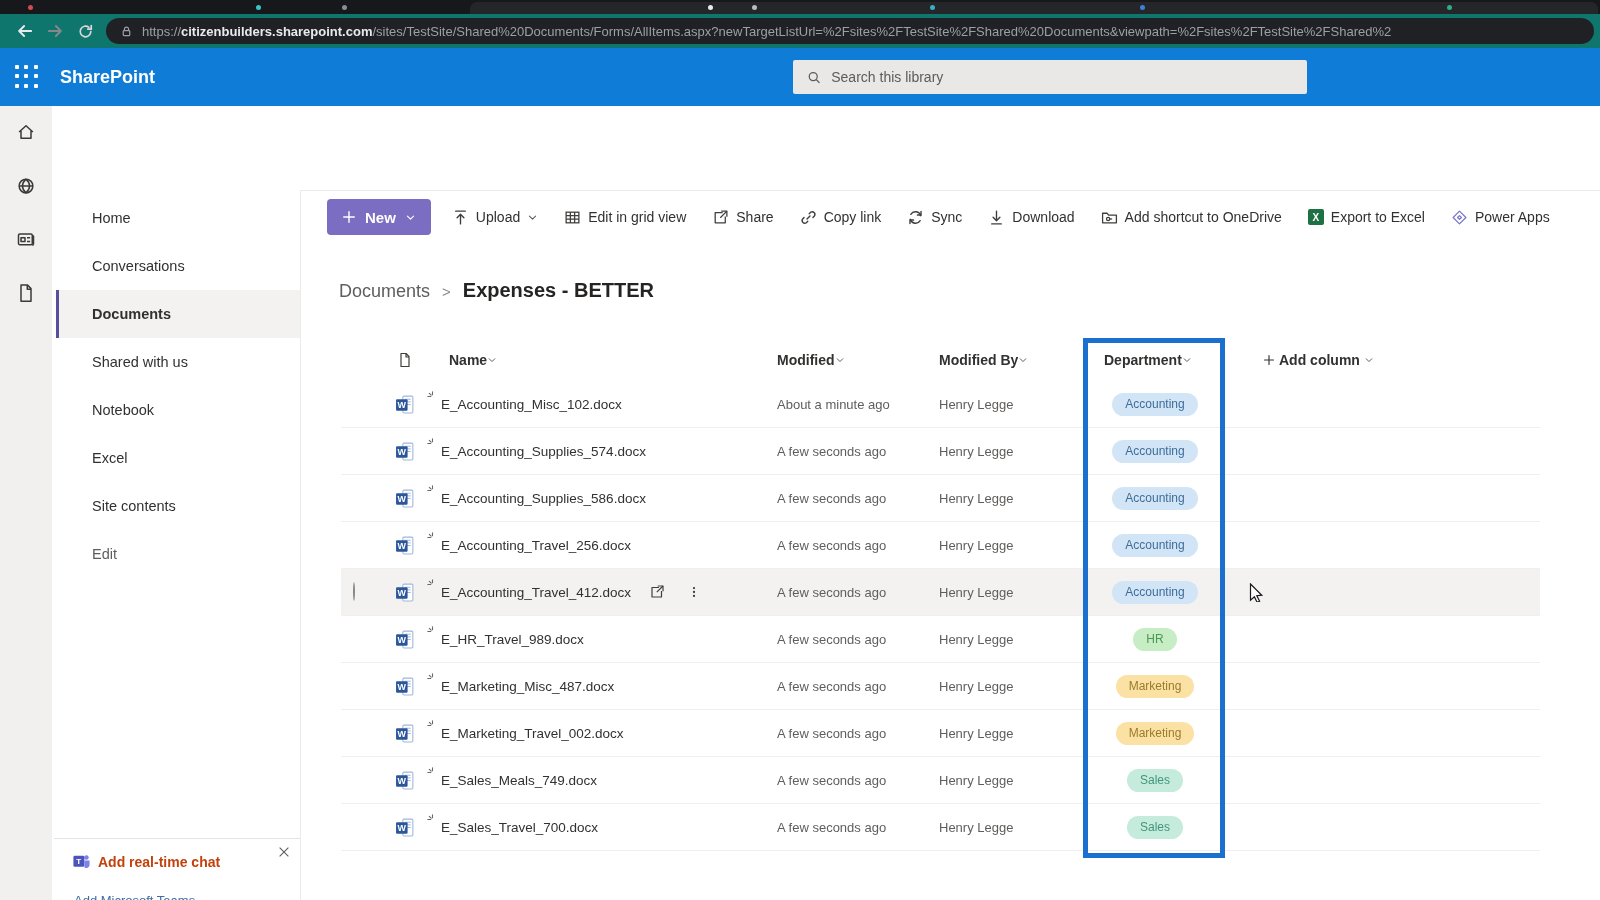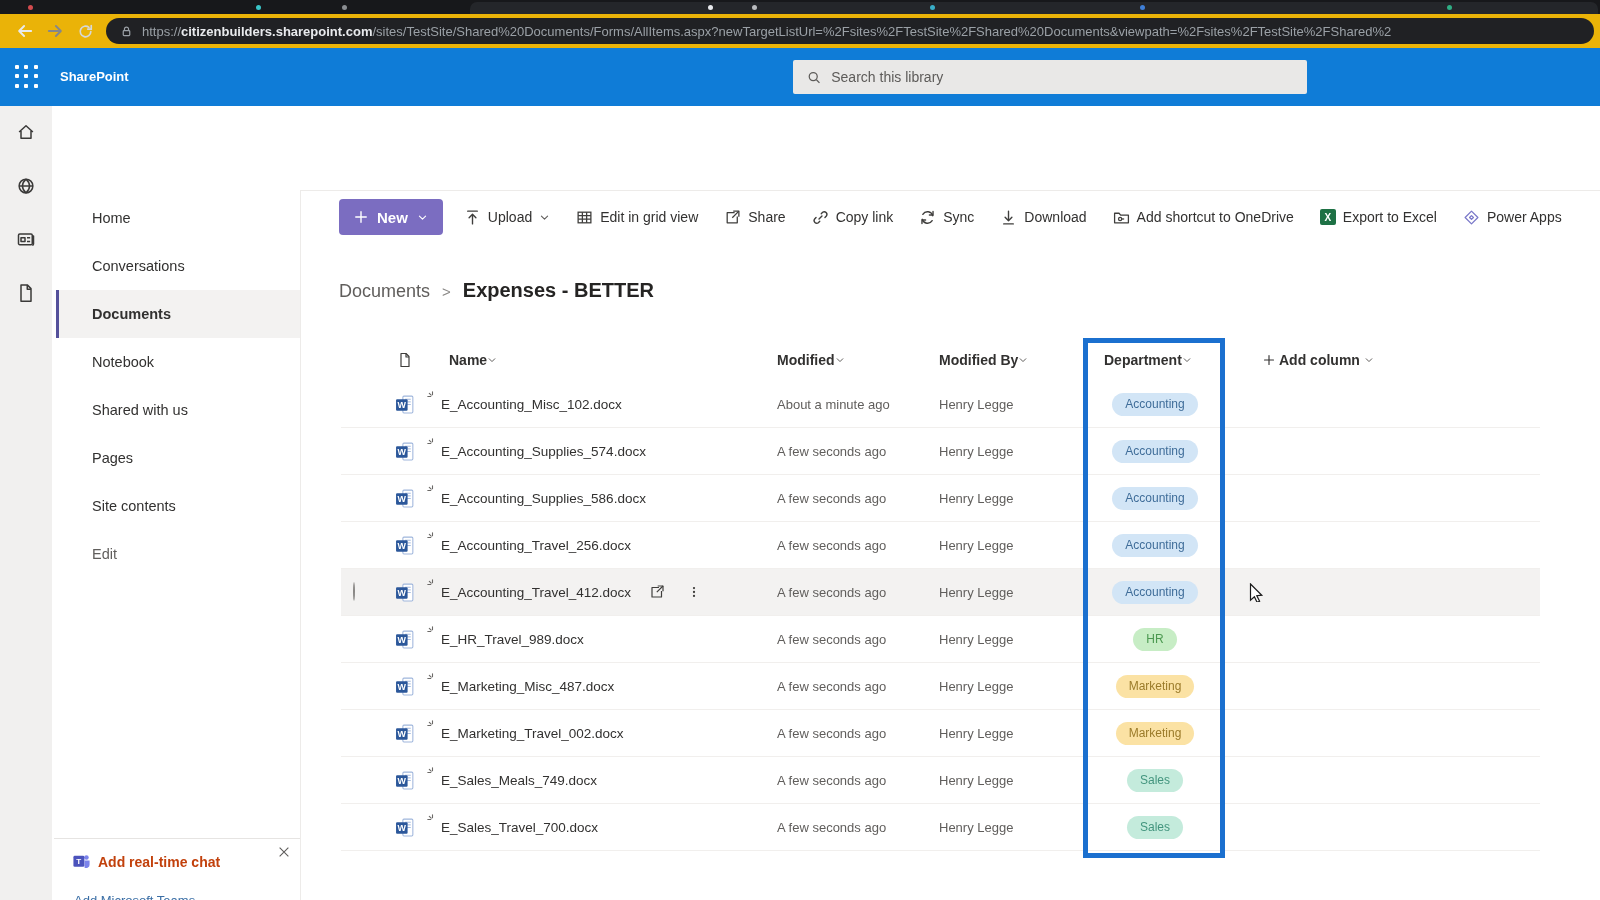--- a/index.html
+++ b/index.html
@@ -6,34 +6,34 @@
   html,body { width:1600px; height:900px; overflow:hidden; background:#fff;
               font-family:"Liberation Sans", sans-serif; color:#323130; }
   body { position:relative; }
   svg { display:block; }
 
   
   .tabstrip { position:absolute; left:0; top:0; width:1600px; height:14px; background:#17181b; }
   .tab-active { position:absolute; left:470px; top:2px; width:1128px; height:12px; background:#24262a; border-radius:7px 7px 0 0; }
   .fav-dot { position:absolute; top:5px; width:5px; height:5px; border-radius:50%; }
 
-  .browserbar { position:absolute; left:0; top:14px; width:1600px; height:34px; background:#eab308;
+  .browserbar { position:absolute; left:0; top:14px; width:1600px; height:34px; background:#0f766e;
                 display:flex; align-items:center; }
   .nav-btn { width:30px; height:28px; display:flex; align-items:center; justify-content:center; flex:0 0 auto; }
   .urlbar { margin-left:6px; height:26px; flex:1; background:#202124; border-radius:14px;
             display:flex; align-items:center; padding:0 14px; gap:9px; overflow:hidden; margin-right:6px; }
   .url-text { font-size:13px; white-space:nowrap; overflow:hidden; color:#9aa0a6; }
   .url-text .domain { color:#e8eaed; font-weight:700; }
 
   
   .suitebar { position:absolute; left:0; top:48px; width:1600px; height:58px; background:var(--suite,#0f7cd7); }
   .waffle { position:absolute; left:13px; top:15px; width:27px; height:27px;
             display:grid; grid-template-columns:repeat(3,1fr); gap:5px; padding:2px; }
   .waffle i { width:4px; height:4px; background:#fff; border-radius:1px; }
-  .app-name { position:absolute; left:60px; top:0; line-height:58px; color:#fff; font-size:13px; font-weight:700; }
+  .app-name { position:absolute; left:60px; top:0; line-height:58px; color:#fff; font-size:18px; font-weight:700; }
   .searchbox { position:absolute; left:793px; top:12px; width:514px; height:34px; background:#e9e8e7;
                border-radius:2px; display:flex; align-items:center; gap:10px; padding:0 14px; }
   .searchbox input { border:none; outline:none; background:transparent; font-size:14px; width:100%;
                      font-family:"Liberation Sans",sans-serif; color:#323130; }
   .searchbox input::placeholder { color:#5d5b59; opacity:1; }
 
   
   .siteheader { position:absolute; left:0; top:106px; width:1600px; height:84px; background:#fff; }
   .site-logo { position:absolute; left:90px; top:20px; width:48px; height:48px; background:var(--logo,#e3008c);
                color:#fff; font-size:20px; font-weight:700; display:flex; align-items:center; justify-content:center; }
@@ -54,21 +54,21 @@
                 display:flex; align-items:center; justify-content:center; cursor:pointer; }
   .chat-promo { position:absolute; left:20px; top:746px; display:flex; align-items:center; gap:7px; }
   .chat-title { font-size:14px; font-weight:700; color:#c2410c; }
   .chat-sub { position:absolute; left:22px; top:787px; font-size:13px; color:#3a6ea5; white-space:nowrap; }
 
   
   .main { position:absolute; left:300px; top:190px; width:1300px; height:710px; background:#fff;
           border-left:1px solid #edebe9; border-top:1px solid #edebe9; overflow:hidden; }
 
   .commandbar { position:absolute; left:0; top:8px; width:1300px; height:36px; display:flex; align-items:center; }
-  .new-btn { margin-left:38px; height:36px; background:var(--newbtn,#7b6dc1); color:#fff; border-radius:4px;
+  .new-btn { margin-left:26px; height:36px; background:var(--newbtn,#7b6dc1); color:#fff; border-radius:4px;
              display:flex; align-items:center; gap:9px; padding:0 15px; font-size:15px; font-weight:600; cursor:pointer; flex:0 0 auto; }
   .tb-items { display:flex; align-items:center; gap:26px; margin-left:21px; white-space:nowrap; }
   .tb-item { display:flex; align-items:center; gap:7px; font-size:14px; color:#323130; cursor:pointer; }
   .tb-icon { color:#3f3e3c; display:flex; }
   .excel-chip { width:16px; height:16px; background:#1e7145; color:#fff; font-size:10px; font-weight:700;
                 display:flex; align-items:center; justify-content:center; border-radius:2px; }
   .chev { color:#605e5c; display:flex; }
   .new-btn .chev { color:#fff; }
 
   .breadcrumb { position:absolute; left:38px; top:88px; display:flex; align-items:baseline; gap:12px; }
@@ -198,23 +198,23 @@
         <path d="M9 1.5V5h3"></path>
       </svg>
     </span>
 </div>
 
 <div class="sidebar">
   <div class="nav">
       <div class="nav-item">Home</div>
       <div class="nav-item">Conversations</div>
       <div class="nav-item selected">Documents</div>
+      <div class="nav-item">Shared with us</div>
       <div class="nav-item">Notebook</div>
-      <div class="nav-item">Shared with us</div>
-      <div class="nav-item">Pages</div>
+      <div class="nav-item">Excel</div>
       <div class="nav-item">Site contents</div>
       <div class="nav-item muted">Edit</div>
     </div>
   <div class="chat-divider"></div>
   <span class="chat-close">
     <svg width="14" height="14" viewBox="0 0 16 16" fill="none" stroke="currentColor" stroke-width="1.3">
         <path d="M3 3l10 10M13 3L3 13"></path>
       </svg>
   </span>
   <div class="chat-promo">

